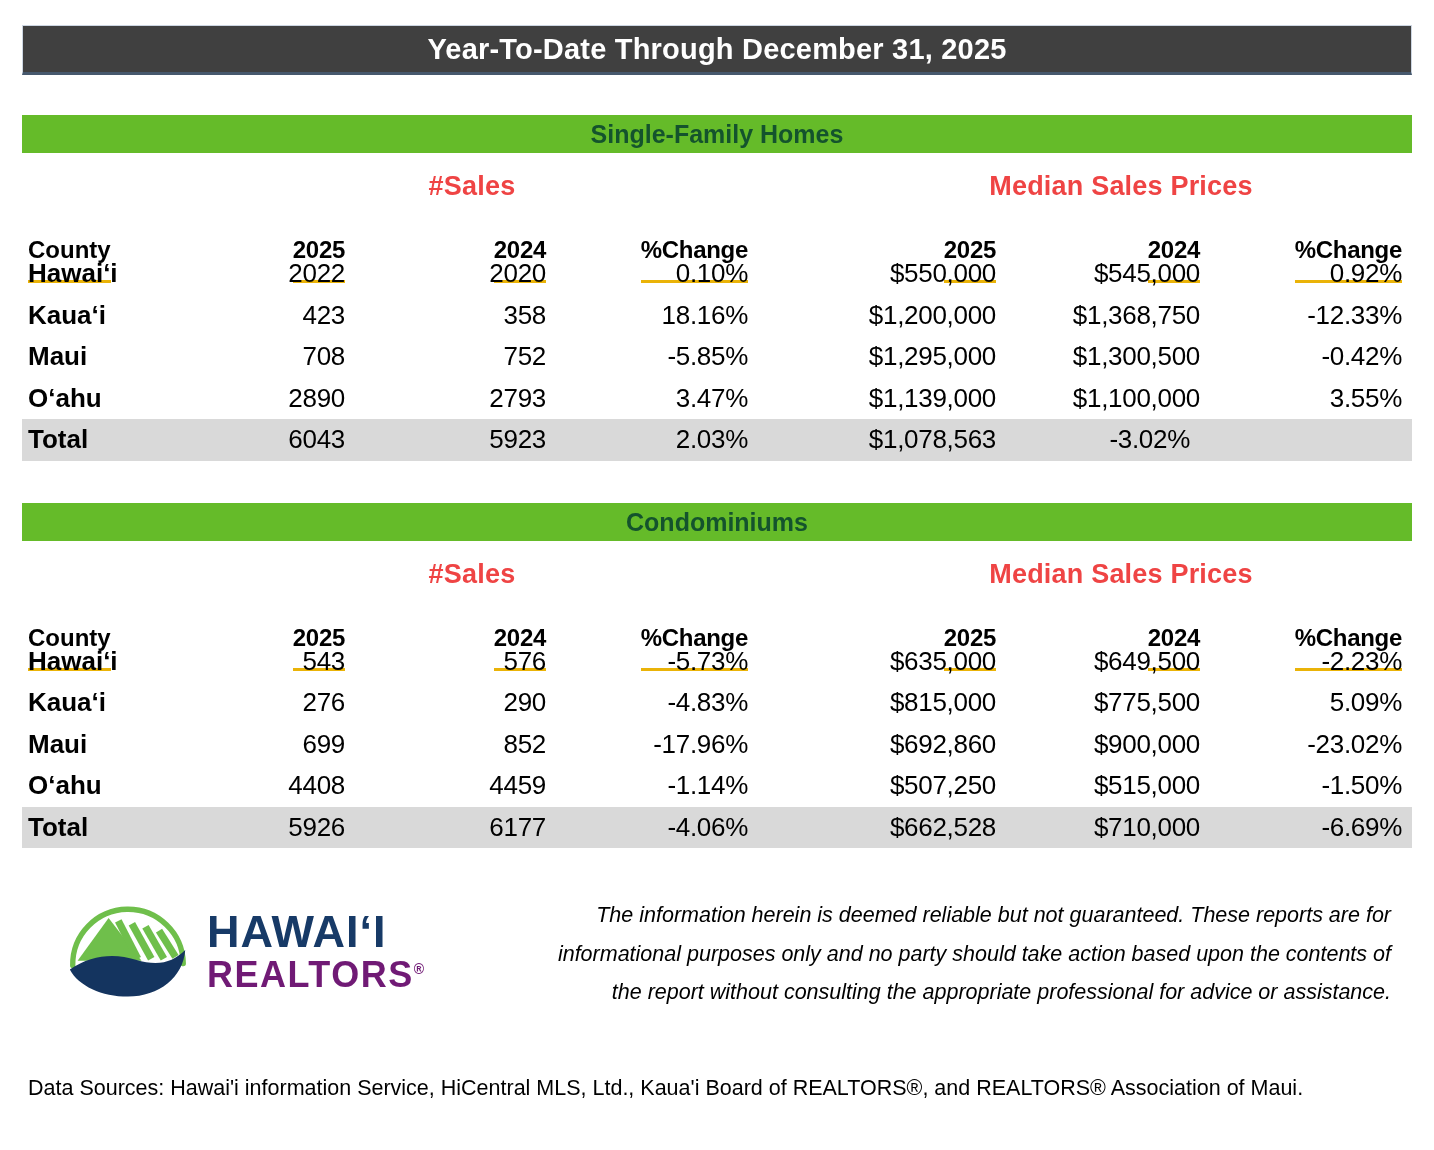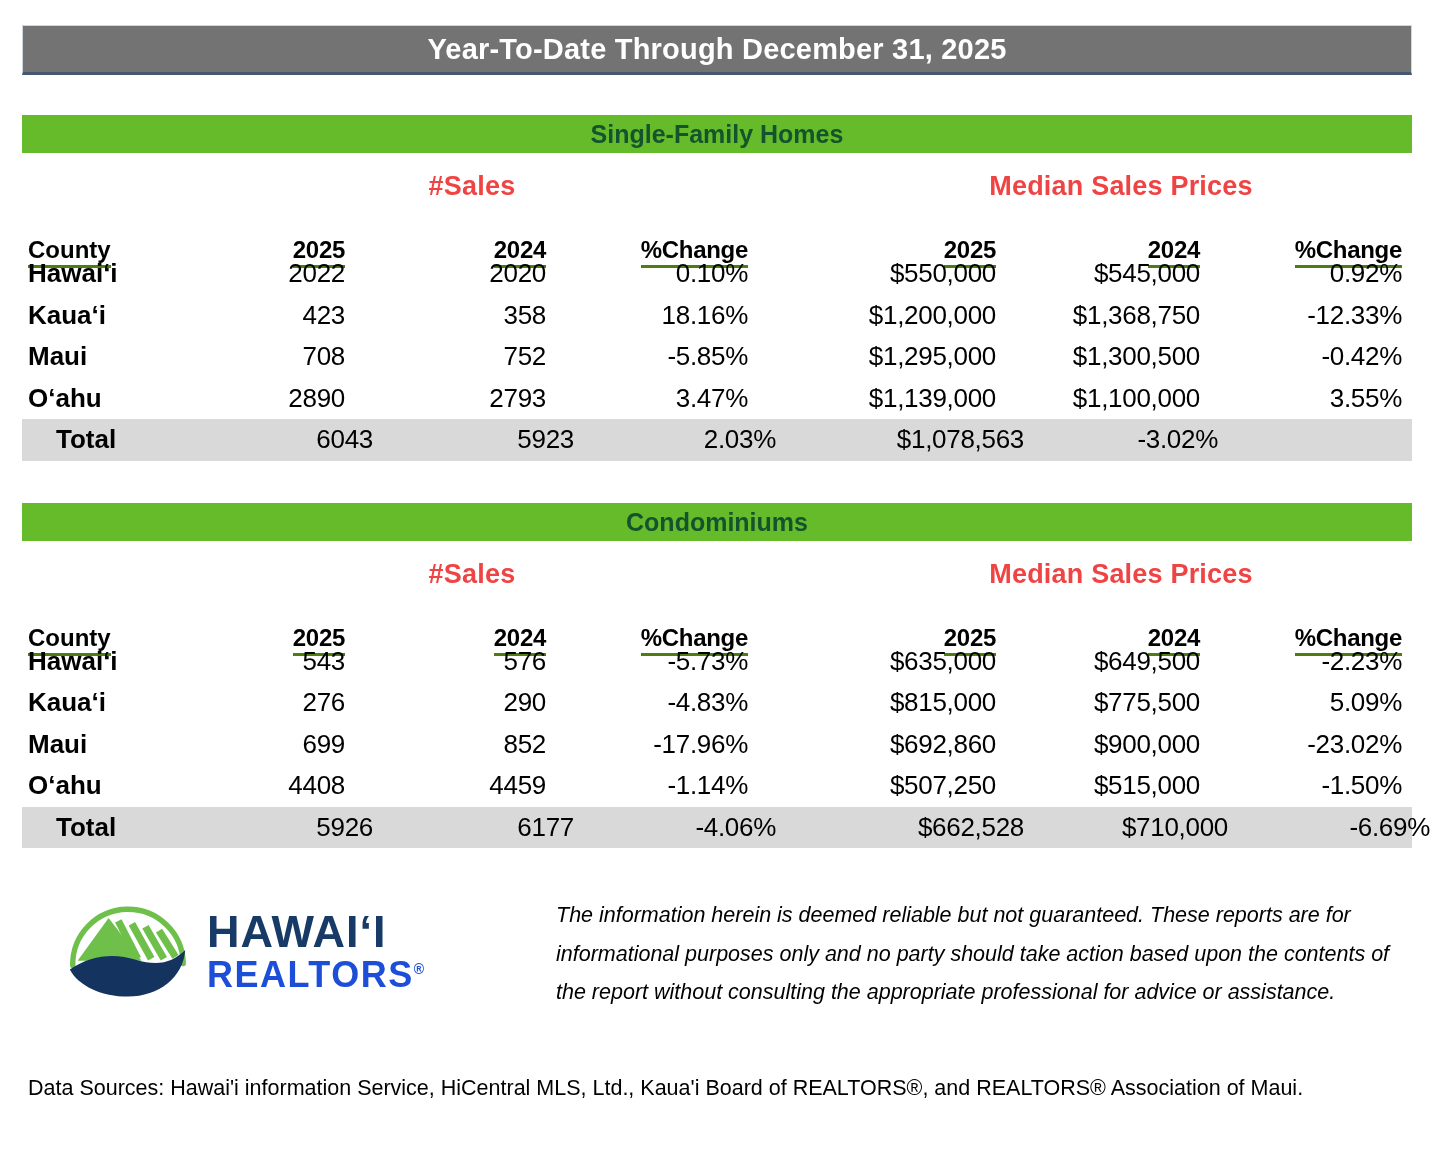--- a/index.html
+++ b/index.html
@@ -6,21 +6,21 @@
   body {
     width: 1434px; height: 1150px;
     font-family: "Liberation Sans", sans-serif;
     color: #000;
     overflow: hidden;
   }
   .page { padding: 25px 22px 0 22px; width: 1390px; }
 
   
   .title-bar {
-    background: #737373;
+    background: #404040;
     border-top: 1px solid #cdd6e2;
     border-left: 1px solid #cdd6e2;
     border-right: 1px solid #cdd6e2;
     border-bottom: 3px solid #46586d;
     height: 46px; line-height: 46px;
     text-align: center;
     color: #ffffff; font-weight: bold; font-size: 29px;
     letter-spacing: 0.2px;
     margin-bottom: 40px;
   }
@@ -44,46 +44,46 @@
   }
   .gh-sales  { transform: translateX(-18px); }
   .gh-median { transform: translateX(30px); }
 
   .grid-row {
     display: grid;
     grid-template-columns: 188px 135px 201px 202px 248px 204px 212px;
   }
   .col-headers { height: 46px; align-items: end; padding-bottom: 5px; }
   .col-headers .cell { font-weight: bold; font-size: 24px; }
-  .hu { border-bottom: 3px solid #4d7c0f; padding-bottom: 1px; display: inline-block; margin-top: 34px; }
+  .hu { border-bottom: 3px solid #eab308; padding-bottom: 16px; display: inline-block; margin-top: 34px; }
 
   .trow { height: 41.5px; align-items: center; font-size: 26px; }
-  .trow.total { background: #d9d9d9; padding-left: 28px; }
+  .trow.total { background: #d9d9d9; }
 
   .cell { white-space: nowrap; }
   .cell.first { text-align: left; padding-left: 6px; font-weight: bold; }
   .cell.num   { text-align: right; letter-spacing: -0.3px; }
   .cell.last  { padding-right: 10px; }
 
   
   .footer { display: flex; margin-top: 28px; }
   .logo { display: flex; align-items: center; gap: 15px; padding-left: 42px; width: 470px; }
   .logo-text { line-height: 1; }
   .logo-line1 {
     color: #173a67; font-weight: bold; font-size: 45px; letter-spacing: 1px;
   }
   .logo-line2 {
-    color: #1d4ed8; font-weight: bold; font-size: 36px; letter-spacing: 1.5px;
+    color: #701a75; font-weight: bold; font-size: 36px; letter-spacing: 1.5px;
     margin-top: 3px;
   }
   .logo-line2 .reg { font-size: 14px; vertical-align: super; letter-spacing: 0; }
 
   .disclaimer {
     width: 835px; margin: 6px 0 0 22px;
-    font-style: italic; font-size: 21.5px; line-height: 38.5px;
+    font-style: italic; font-size: 21.5px; line-height: 38.5px; text-align: right;
   }
 
   .sources {
     margin: 64px 0 0 6px;
     font-size: 21.5px;
   }
 </style>
 </head>
 <body>
 

